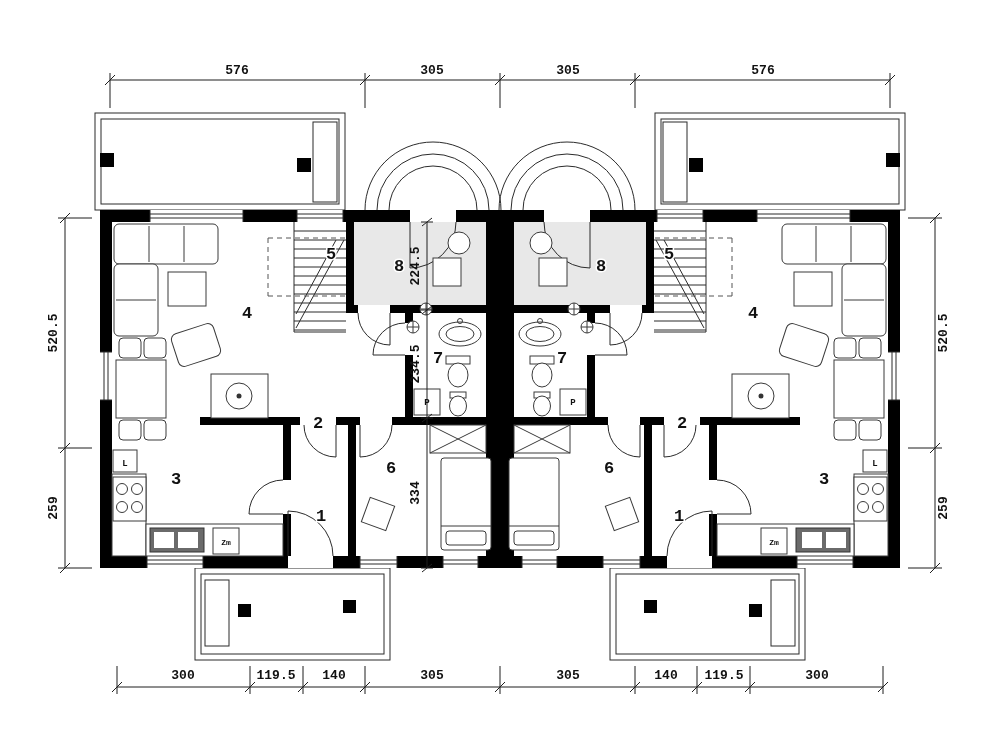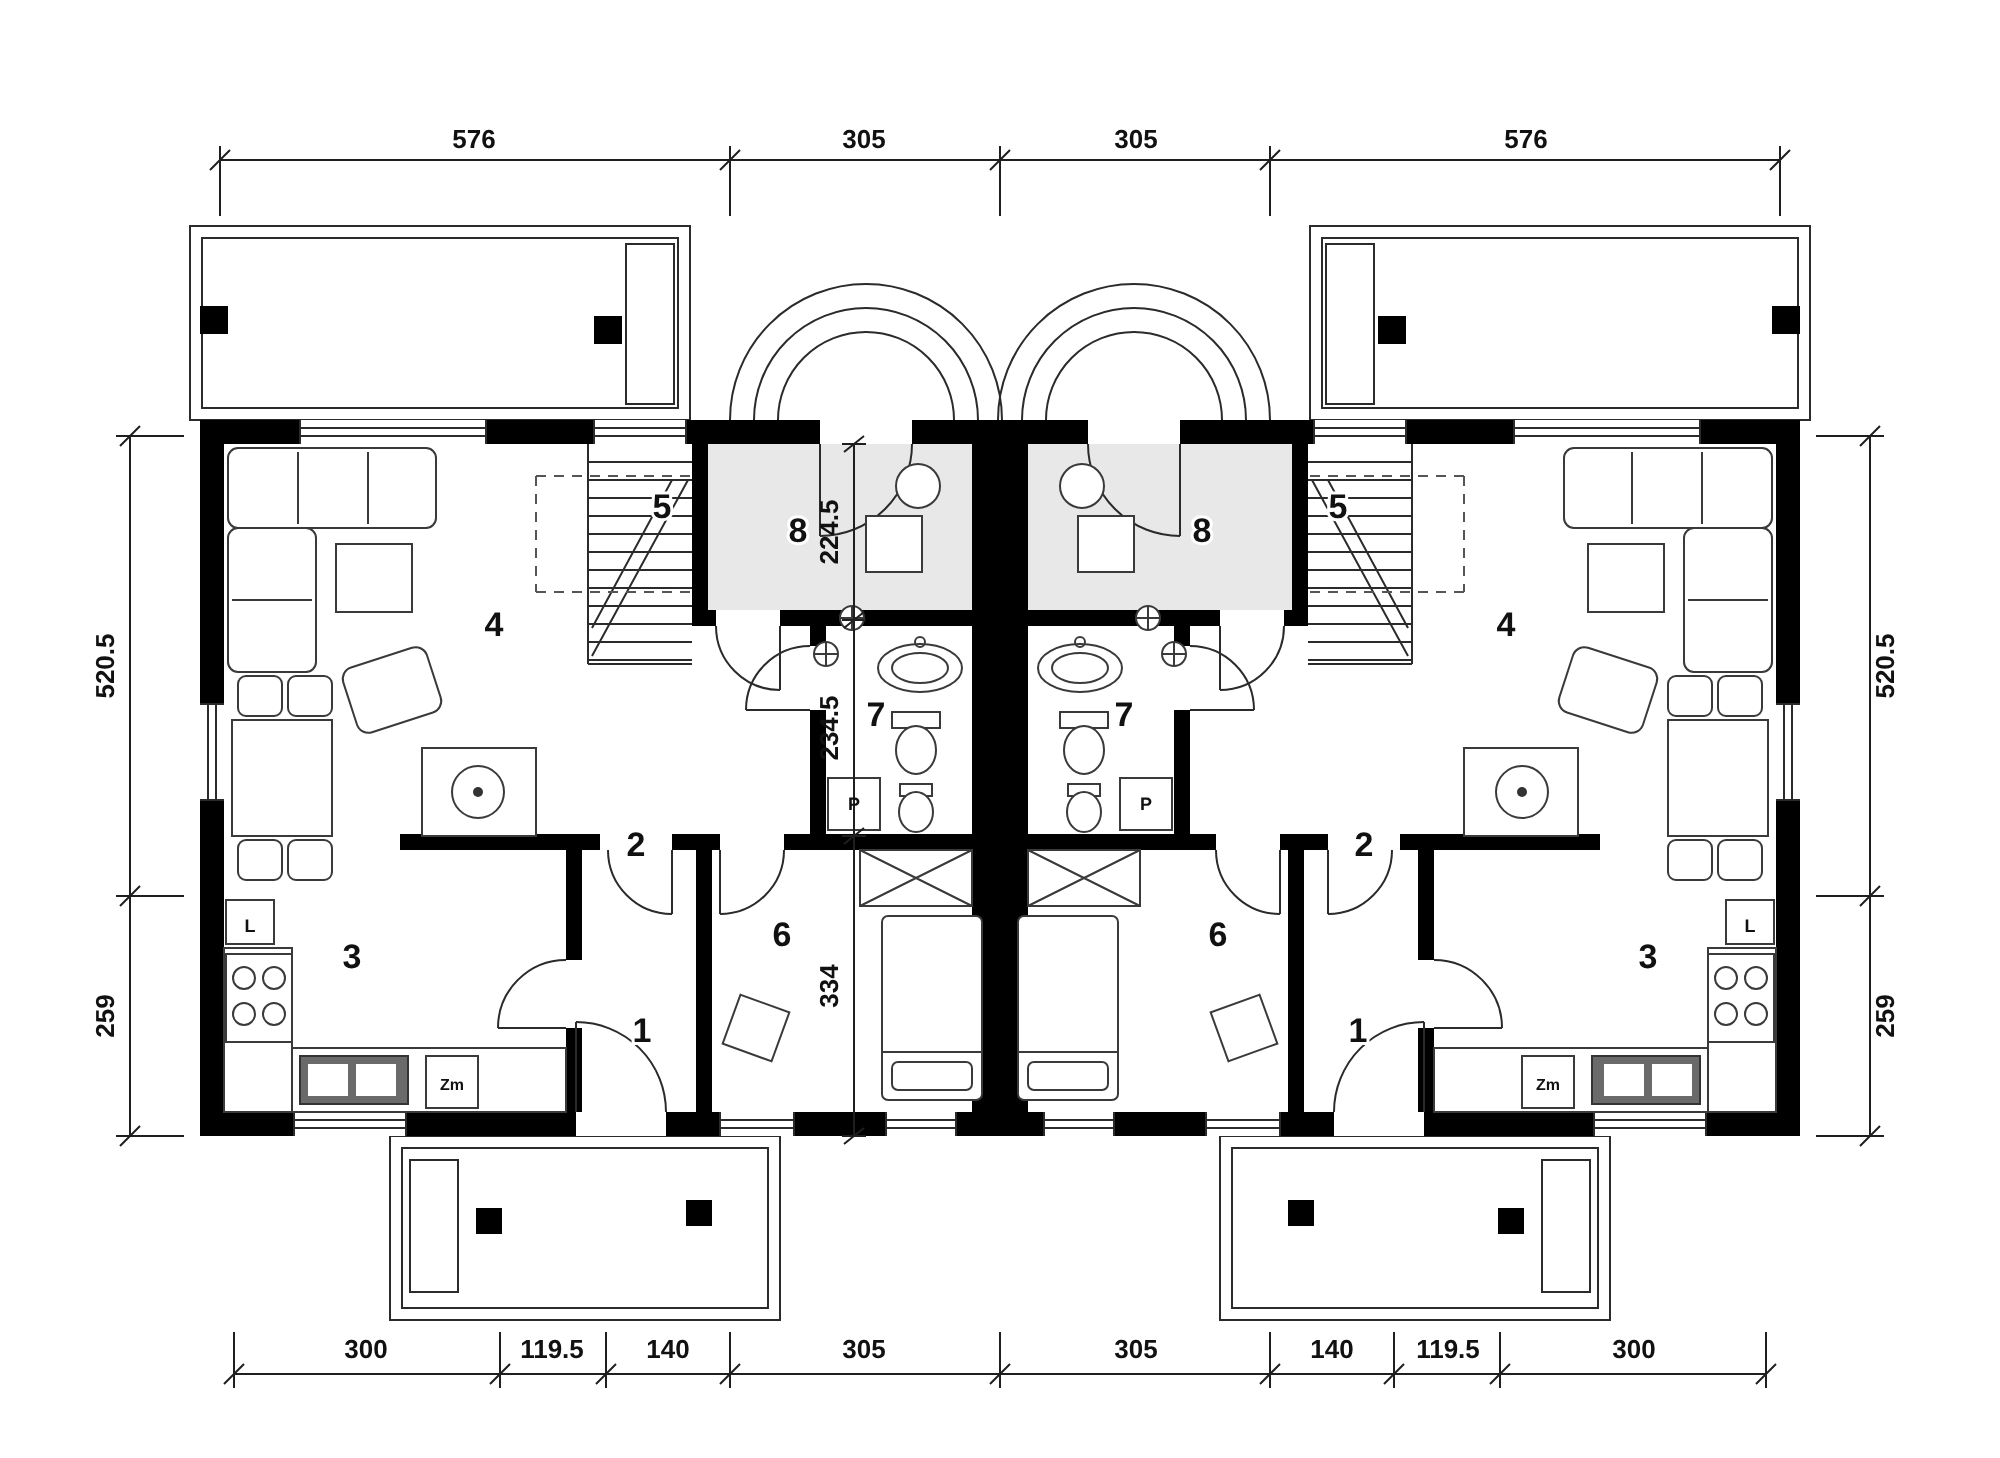--- a/index.html
+++ b/index.html
@@ -1,17 +1,17 @@
 <!DOCTYPE html>
 <html><head>
 <meta charset="utf-8">
 <style>
   html,body{margin:0;padding:0;background:#ffffff;}
   .stage{position:relative;width:1000px;height:729px;background:#ffffff;overflow:hidden;
-         font-family:Liberation Sans, sans-serif;}
+         font-family:Liberation Mono, monospace;}
   svg{display:block;}
   .wall{fill:#000000;stroke:none;}
   .whitefill{fill:#ffffff;stroke:none;}
   .thin{fill:none;stroke:#2b2b2b;stroke-width:1;}
   .thinw{fill:#ffffff;stroke:#2b2b2b;stroke-width:1;}
   .furn{fill:#ffffff;stroke:#3a3a3a;stroke-width:1;}
   .furnn{fill:none;stroke:#3a3a3a;stroke-width:1;}
   .post{fill:#000000;stroke:none;}
   .gray{fill:#e8e8e8;stroke:none;}
   .door{fill:none;stroke:#2b2b2b;stroke-width:1;}

